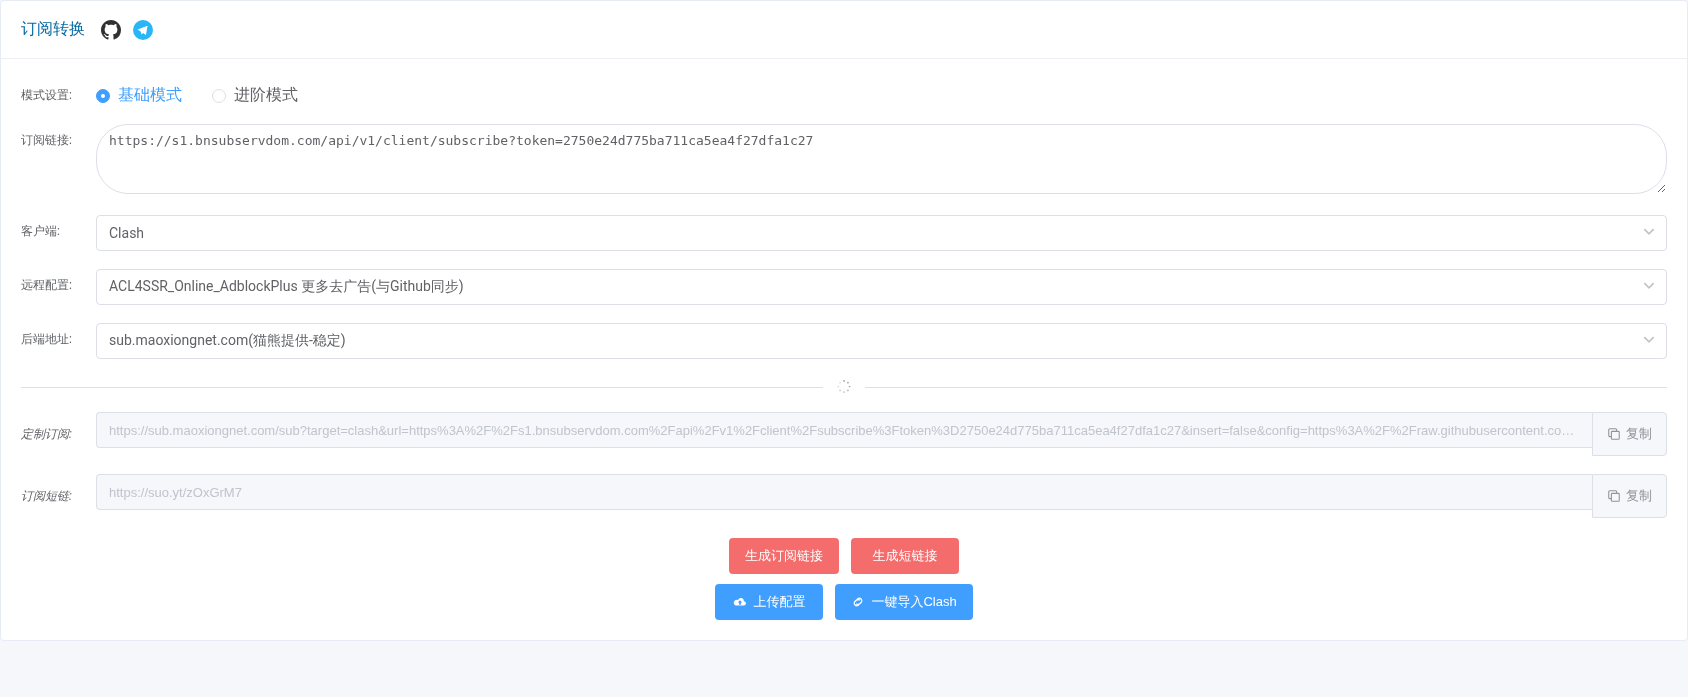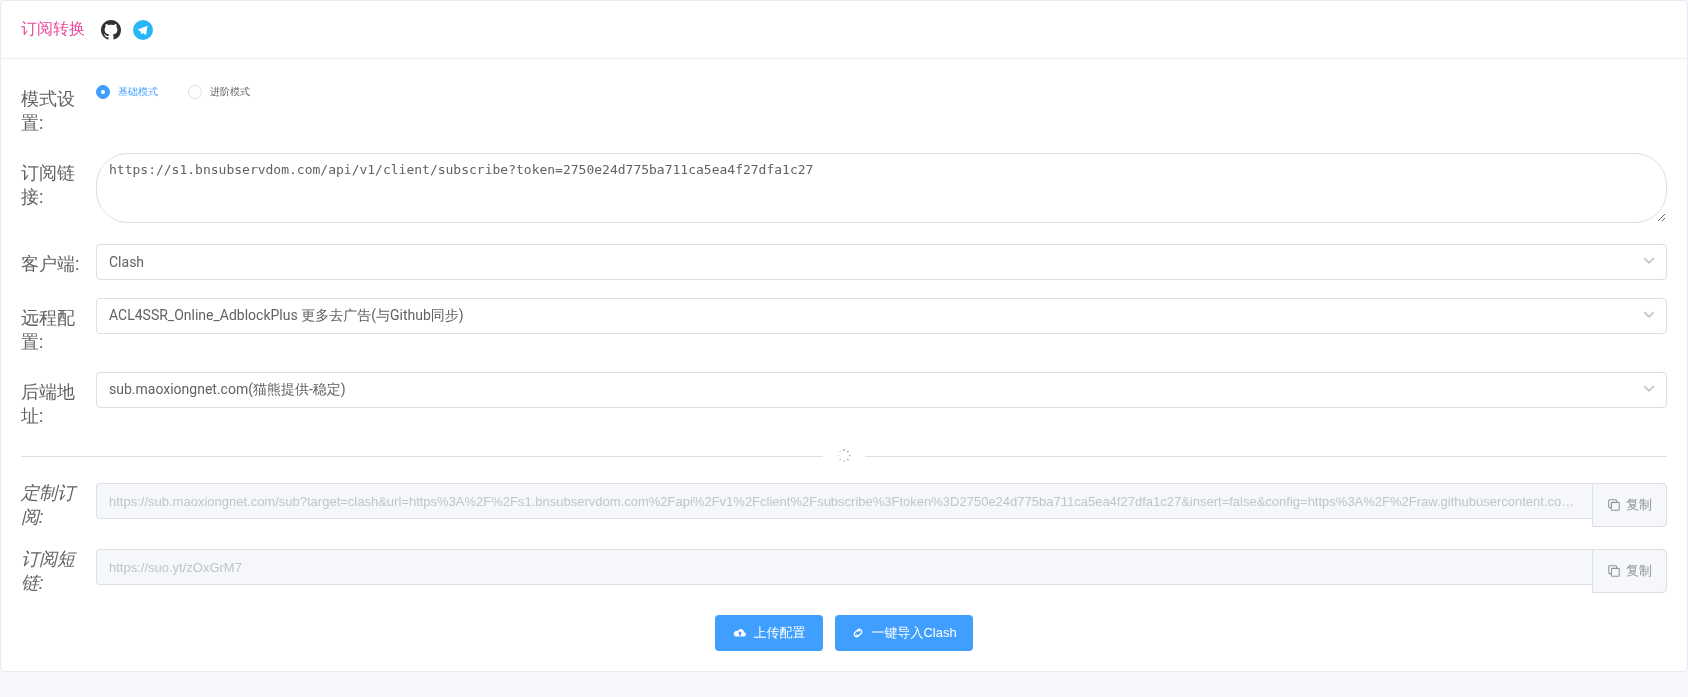--- a/index.html
+++ b/index.html
@@ -18,48 +18,48 @@
     }
     .header {
       padding: 18px 20px;
       display: flex;
       align-items: center;
       gap: 16px;
       border-bottom: 1px solid #ebeef5;
     }
     .title {
       font-size: 16px;
-      color: #ec4899;
+      color: #0369a1;
       font-weight: 500;
     }
     .hicons { display: flex; gap: 12px; align-items: center; }
     .hicon {
       width: 20px; height: 20px;
       display: inline-flex; align-items: center; justify-content: center;
       cursor: pointer;
     }
     .body { padding: 20px; }
     .row {
       display: flex;
       align-items: flex-start;
       margin-bottom: 18px;
     }
     .label {
       width: 75px;
       min-width: 75px;
       text-align: left;
       padding-top: 8px;
       color: #606266;
-      font-size: 18px;
+      font-size: 12px;
     }
     .control { flex: 1; }
     .radios { display: flex; gap: 30px; align-items: center; padding-top: 6px; }
     .radio {
       display: inline-flex; align-items: center; gap: 8px;
-      cursor: pointer; font-size: 10px;
+      cursor: pointer; font-size: 16px;
     }
     .radio .circle {
       width: 14px; height: 14px; border-radius: 50%;
       border: 1px solid #dcdfe6; position: relative;
       display: inline-block;
     }
     .radio.selected .circle {
       border-color: #409eff;
       background: #409eff;
     }
@@ -301,20 +301,28 @@
               <rect x="5" y="5" width="9" height="9" rx="1"></rect>
               <path d="M11 5V3a1 1 0 00-1-1H3a1 1 0 00-1 1v7a1 1 0 001 1h2"></path>
             </svg>
           <span>复制</span>
         </button>
       </div>
     </div>
 
     <div class="btns">
       <div class="btn-row">
+        <button class="btn btn-danger">
+          <span>生成订阅链接</span>
+        </button>
+        <button class="btn btn-danger">
+          <span>生成短链接</span>
+        </button>
+      </div>
+      <div class="btn-row">
         <button class="btn btn-primary">
           <svg class="svg-icon" viewBox="0 0 16 16" fill="currentColor">
               <path d="M12.5 7a3.5 3.5 0 00-6.8-1.2A3 3 0 003 12h9a2.5 2.5 0 00.5-5zM8 6l2.5 2.5h-1.5V11H7V8.5H5.5L8 6z"></path>
             </svg>
           <span>上传配置</span>
         </button>
         <button class="btn btn-primary">
           <svg class="svg-icon" viewBox="0 0 16 16" fill="none" stroke="currentColor" stroke-width="1.5">
               <path d="M6 10a3 3 0 004 0l2-2a3 3 0 00-4-4l-1 1M10 6a3 3 0 00-4 0L4 8a3 3 0 004 4l1-1"></path>
             </svg>

